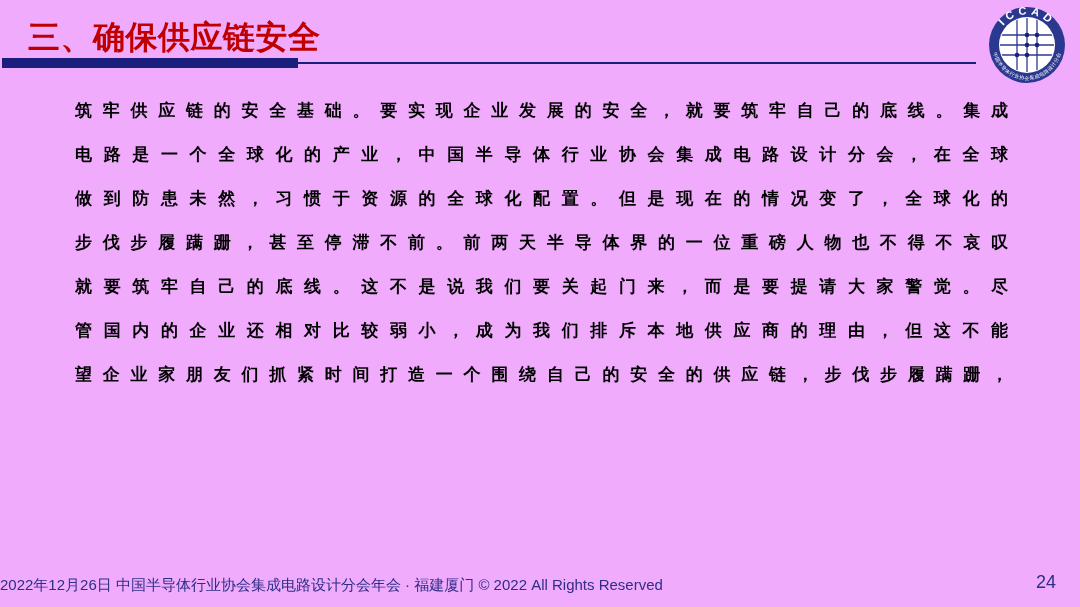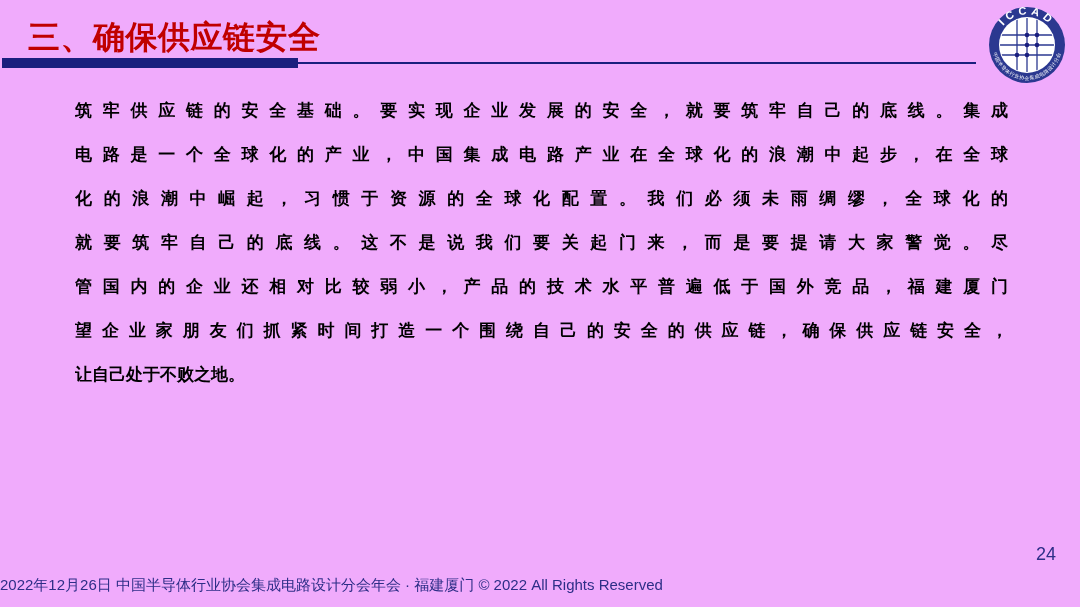--- a/index.html
+++ b/index.html
@@ -73,21 +73,21 @@
     top: 576px;
     width: 1080px;
     text-align: left;
     font-size: 15px;
     color: #2D2E87;
     white-space: nowrap;
   }
   .page-number {
     position: absolute;
     right: 24px;
-    top: 544px;
+    top: 572px;
     font-size: 18px;
     color: #2D2E87;
   }
 </style>
 </head>
 <body>
 
 <div class="slide">
 
   <div class="slide-title">三、确保供应链安全</div>
@@ -124,25 +124,25 @@
     <text font-size="11" font-weight="bold" fill="#ffffff" letter-spacing="4" font-family="Liberation Sans, sans-serif">
       <textPath href="#topArc" startOffset="50%" text-anchor="middle">ICCAD</textPath>
     </text>
     <text font-size="5" fill="#ffffff" letter-spacing="0.4" font-family="Liberation Sans, sans-serif">
       <textPath href="#botArc" startOffset="50%" text-anchor="middle">中国半导体行业协会集成电路设计分会</textPath>
     </text>
   </svg>
 
   <div class="body-text">
     <div class="body-line">筑牢供应链的安全基础。要实现企业发展的安全，就要筑牢自己的底线。集成</div>
-    <div class="body-line">电路是一个全球化的产业，中国集成电路产业在全球化的浪潮中起步，在全球</div>
-    <div class="body-line">化的浪潮中崛起，习惯于资源的全球化配置。我们必须未雨绸缪，全球化的</div>
+    <div class="body-line">电路是一个全球化的产业，中国半导体行业协会集成电路设计分会，在全球</div>
+    <div class="body-line">做到防患未然，习惯于资源的全球化配置。但是现在的情况变了，全球化的</div>
+    <div class="body-line">步伐步履蹒跚，甚至停滞不前。前两天半导体界的一位重磅人物也不得不哀叹</div>
     <div class="body-line">就要筑牢自己的底线。这不是说我们要关起门来，而是要提请大家警觉。尽</div>
-    <div class="body-line">管国内的企业还相对比较弱小，产品的技术水平普遍低于国外竞品，福建厦门</div>
-    <div class="body-line">望企业家朋友们抓紧时间打造一个围绕自己的安全的供应链，确保供应链安全，</div>
-    <div class="body-line last">让自己处于不败之地。</div>
+    <div class="body-line">管国内的企业还相对比较弱小，成为我们排斥本地供应商的理由，但这不能</div>
+    <div class="body-line">望企业家朋友们抓紧时间打造一个围绕自己的安全的供应链，步伐步履蹒跚，</div>
   </div>
 
   <div class="footer-text">2022年12月26日 中国半导体行业协会集成电路设计分会年会 · 福建厦门 © 2022 All Rights Reserved</div>
 
   <div class="page-number">24</div>
 
 </div>
 
 </body></html>

